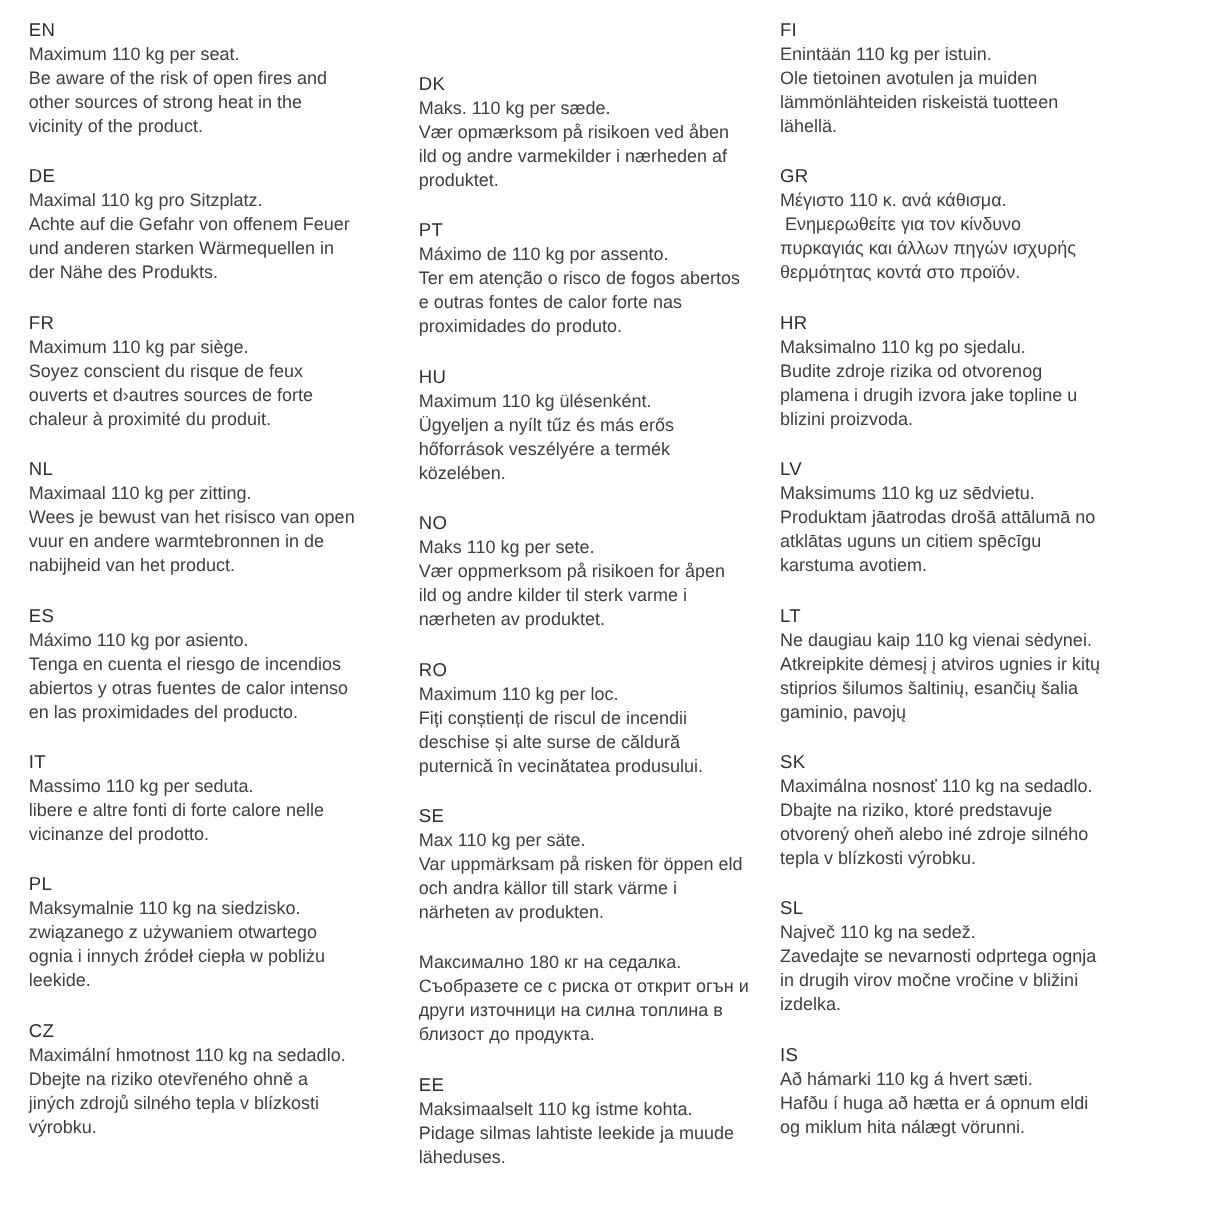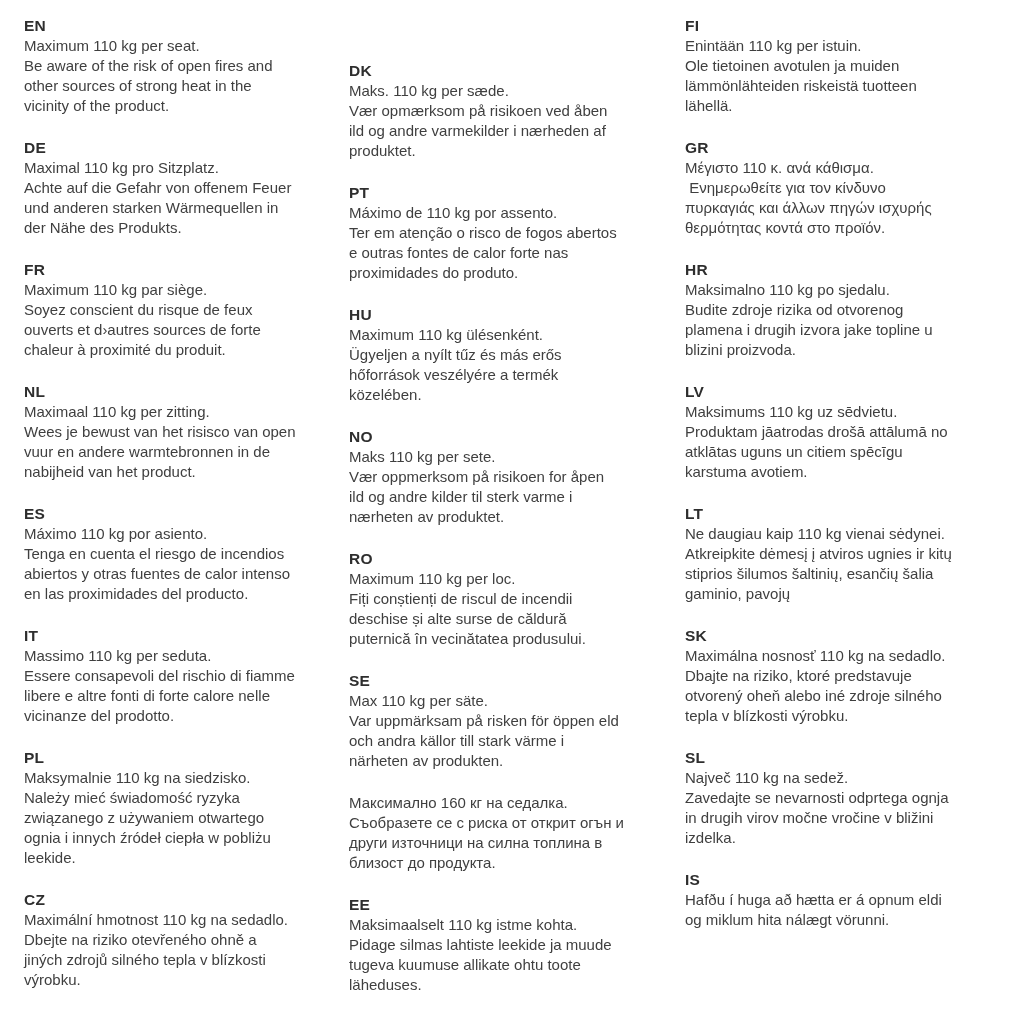--- a/index.html
+++ b/index.html
@@ -15,28 +15,28 @@
     overflow: hidden;
     font-family: "Liberation Sans", sans-serif;
     color: #3f3f3f;
   }
   .col {
     position: absolute;
     top: 16px;
   }
   .col-1 { left: 24px;  width: 320px; }
   .col-2 { left: 349px; width: 328px; margin-top: 45px; }
-  .col-3 { left: 685px; width: 336px; }
+  .col-3 { left: 650px; width: 336px; }
   .lang-block {
     margin-bottom: 22px;
   }
   .lang-code {
     font-size: 15.5px;
     line-height: 20px;
-    font-weight: bold;
+    font-weight: normal;
     color: #2e2e2e;
     letter-spacing: 0.2px;
     white-space: pre;
   }
   .line {
     font-size: 15px;
     line-height: 20px;
     color: #3f3f3f;
     white-space: pre;
   }
@@ -77,28 +77,26 @@
       <div class="lang-block">
         <div class="lang-code">ES</div>
         <div class="line">Máximo 110 kg por asiento.</div>
         <div class="line">Tenga en cuenta el riesgo de incendios</div>
         <div class="line">abiertos y otras fuentes de calor intenso</div>
         <div class="line">en las proximidades del producto.</div>
       </div>
       <div class="lang-block">
         <div class="lang-code">IT</div>
         <div class="line">Massimo 110 kg per seduta.</div>
-        <div class="line">Essere consapevoli del rischio di fiamme</div>
         <div class="line">libere e altre fonti di forte calore nelle</div>
         <div class="line">vicinanze del prodotto.</div>
       </div>
       <div class="lang-block">
         <div class="lang-code">PL</div>
         <div class="line">Maksymalnie 110 kg na siedzisko.</div>
-        <div class="line">Należy mieć świadomość ryzyka</div>
         <div class="line">związanego z używaniem otwartego</div>
         <div class="line">ognia i innych źródeł ciepła w pobliżu</div>
         <div class="line">leekide.</div>
       </div>
       <div class="lang-block">
         <div class="lang-code">CZ</div>
         <div class="line">Maximální hmotnost 110 kg na sedadlo.</div>
         <div class="line">Dbejte na riziko otevřeného ohně a</div>
         <div class="line">jiných zdrojů silného tepla v blízkosti</div>
         <div class="line">výrobku.</div>
@@ -141,30 +139,29 @@
         <div class="line">puternică în vecinătatea produsului.</div>
       </div>
       <div class="lang-block">
         <div class="lang-code">SE</div>
         <div class="line">Max 110 kg per säte.</div>
         <div class="line">Var uppmärksam på risken för öppen eld</div>
         <div class="line">och andra källor till stark värme i</div>
         <div class="line">närheten av produkten.</div>
       </div>
       <div class="lang-block">
-        <div class="line">Максимално 160 кг на седалка.</div>
+        <div class="line">Максимално 180 кг на седалка.</div>
         <div class="line">Съобразете се с риска от открит огън и</div>
         <div class="line">други източници на силна топлина в</div>
         <div class="line">близост до продукта.</div>
       </div>
       <div class="lang-block">
         <div class="lang-code">EE</div>
         <div class="line">Maksimaalselt 110 kg istme kohta.</div>
         <div class="line">Pidage silmas lahtiste leekide ja muude</div>
-        <div class="line">tugeva kuumuse allikate ohtu toote</div>
         <div class="line">läheduses.</div>
       </div>
     </div>
   <div class="col col-3">
       <div class="lang-block">
         <div class="lang-code">FI</div>
         <div class="line">Enintään 110 kg per istuin.</div>
         <div class="line">Ole tietoinen avotulen ja muiden</div>
         <div class="line">lämmönlähteiden riskeistä tuotteen</div>
         <div class="line">lähellä.</div>
@@ -206,17 +203,18 @@
       </div>
       <div class="lang-block">
         <div class="lang-code">SL</div>
         <div class="line">Največ 110 kg na sedež.</div>
         <div class="line">Zavedajte se nevarnosti odprtega ognja</div>
         <div class="line">in drugih virov močne vročine v bližini</div>
         <div class="line">izdelka.</div>
       </div>
       <div class="lang-block">
         <div class="lang-code">IS</div>
+        <div class="line">Að hámarki 110 kg á hvert sæti.</div>
         <div class="line">Hafðu í huga að hætta er á opnum eldi</div>
         <div class="line">og miklum hita nálægt vörunni.</div>
       </div>
     </div>
 </div>
 
 </body></html>

